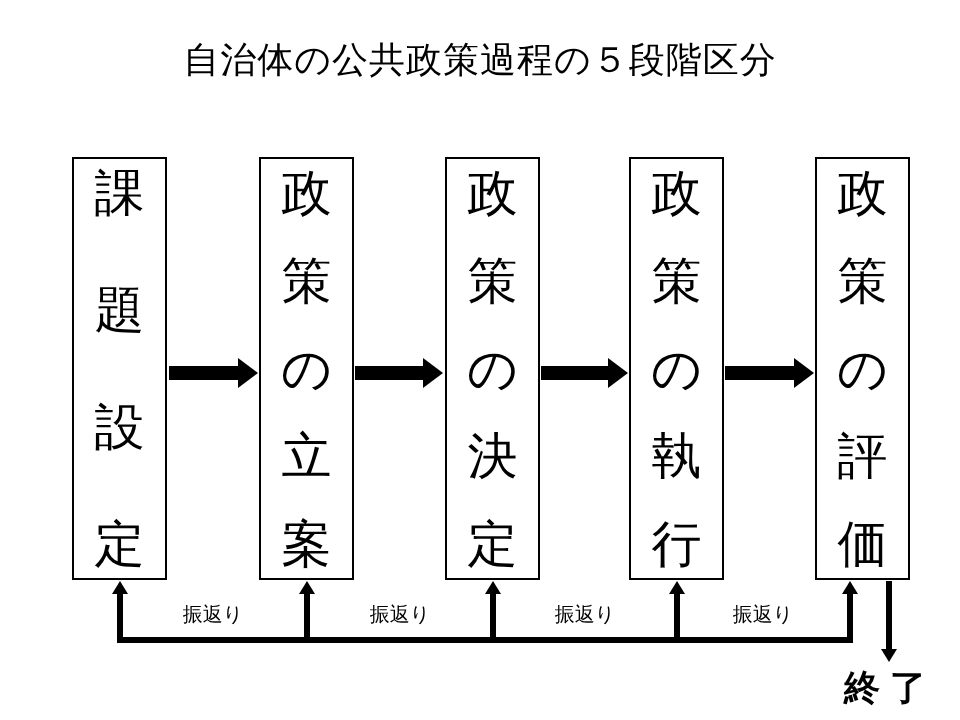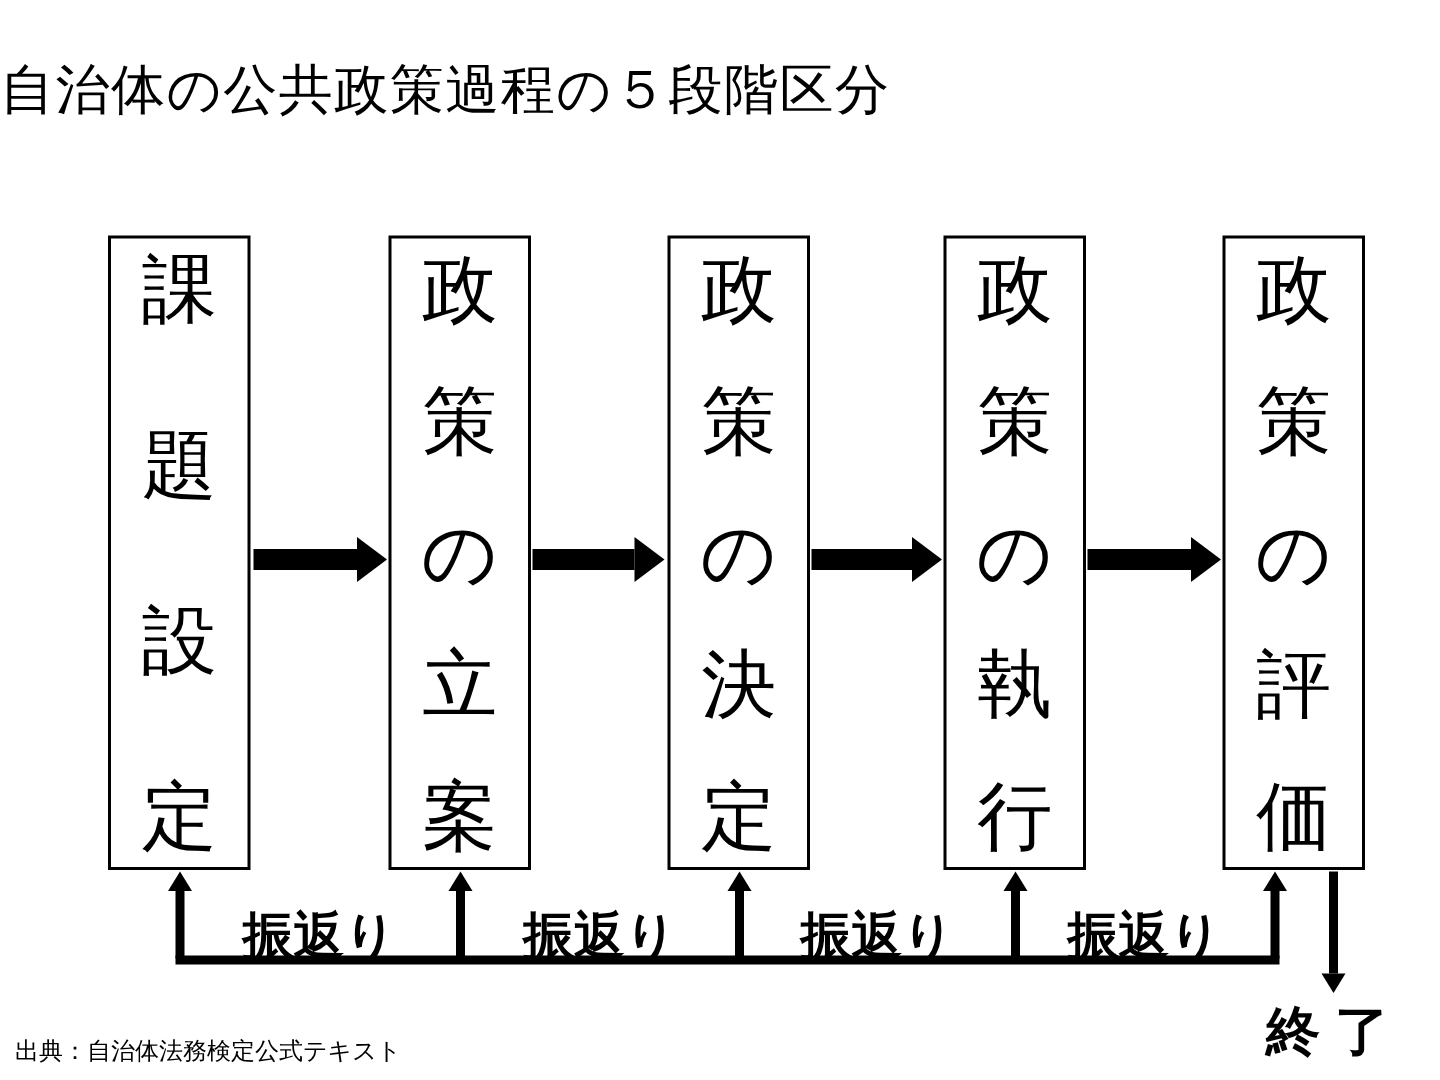--- a/index.html
+++ b/index.html
@@ -10,20 +10,21 @@
     background: #ffffff;
     color: #000000;
     font-family: "Liberation Sans", sans-serif;
     overflow: hidden;
   }
   .title {
     position: absolute;
     top: 36px;
     left: 0;
     width: 100%;
+    text-align: center;
     font-size: 36px;
     letter-spacing: 1px;
     white-space: nowrap;
   }
   .stage {
     position: absolute;
     top: 157px;
     height: 423px;
     width: 95px;
     border: 2px solid #000000;
@@ -96,22 +97,22 @@
     border-left: 8px solid transparent;
     border-right: 8px solid transparent;
     border-top: 13px solid #000000;
   }
 
   .fb-label {
     position: absolute;
     top: 601px;
     width: 120px;
     text-align: center;
-    font-size: 34px;
-    font-weight: bold;
+    font-size: 20px;
+    font-weight: normal;
     white-space: nowrap;
   }
   .f1 { left: 153px; }
   .f2 { left: 340px; }
   .f3 { left: 525px; }
   .f4 { left: 703px; }
 
   .end-label {
     position: absolute;
     left: 820px;
@@ -208,15 +209,14 @@
 
   <div class="fb-label f1">振返り</div>
   <div class="fb-label f2">振返り</div>
   <div class="fb-label f3">振返り</div>
   <div class="fb-label f4">振返り</div>
 
   <div class="vstem down-stem"></div>
   <div class="tri-down"></div>
   <div class="end-label">終 了</div>
 
-  <div class="source">出典：自治体法務検定公式テキスト</div>
 
 </div>
 
 </body></html>

